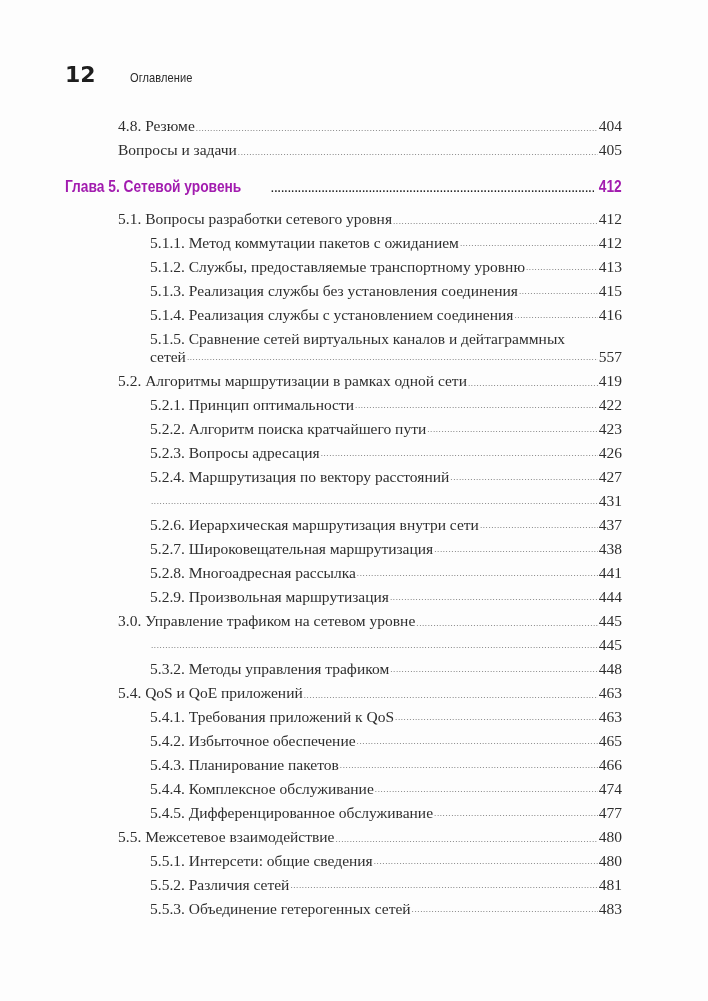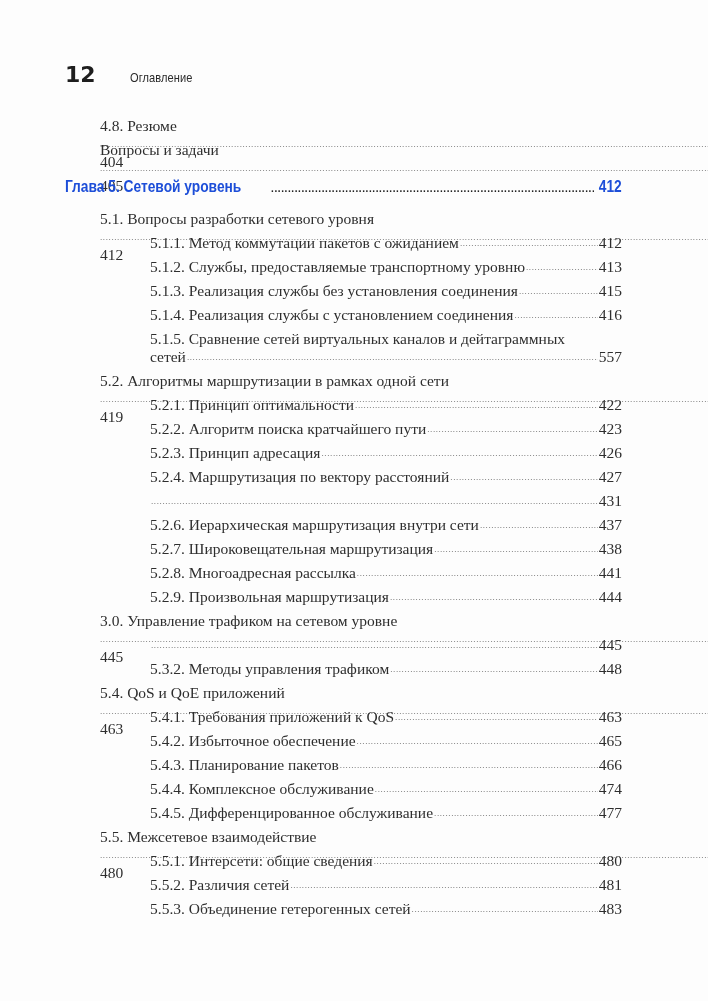--- a/index.html
+++ b/index.html
@@ -10,23 +10,23 @@
   .running-head { position: absolute; top: 62px; left: 65px; height: 24px; display: flex; align-items: baseline; }
   .page-num { font-family: "DejaVu Sans", "Liberation Sans", sans-serif; font-weight: bold; font-size: 22px; color: #1e1e1e; width: 65px; }
   .head-title { font-family: "Liberation Sans", "DejaVu Sans", sans-serif; font-size: 13.5px; color: #2a2a2a; transform: scaleX(0.82); transform-origin: left; letter-spacing: 0.1px; }
 
   .toc { position: absolute; left: 0; top: 0; width: 708px; }
   .entry { position: absolute; right: 86px; display: flex; align-items: baseline; font-size: 15.5px; line-height: 18px; white-space: nowrap; }
   .entry .label { flex: 0 0 auto; }
   .entry .dots { flex: 1 1 auto; overflow: hidden; margin: 0 1px; color: #555; font-size: 9px; letter-spacing: 0.6px; }
   .entry .dots::before { content: "........................................................................................................................................................................................................................"; }
   .entry .page { flex: 0 0 auto; }
-  .lvl1 { left: 99px; flex-direction: column; }
+  .lvl1 { left: 118px; }
   .lvl2 { left: 150px; align-items: center; }
-  .chapter { left: 65px; font-family: "Liberation Sans", "DejaVu Sans", sans-serif; font-weight: bold; font-size: 16px; color: #1d4ed8; }
+  .chapter { left: 65px; font-family: "Liberation Sans", "DejaVu Sans", sans-serif; font-weight: bold; font-size: 16px; color: #a21caf; }
   .chapter .label, .chapter .page { transform: scaleX(0.86); }
   .chapter .label { transform-origin: left; }
   .chapter .page { transform-origin: right; }
   .chapter .dots { color: #222; font-weight: bold; font-size: 10px; }
   .wrap-first { position: absolute; left: 150px; font-size: 15.5px; line-height: 18px; white-space: nowrap; }
 </style>
 </head>
 <body>
 
 <div class="running-head">
@@ -94,21 +94,21 @@
     <span class="label">5.2.1. Принцип оптимальности</span>
     <span class="dots"></span>
     <span class="page">422</span>
   </div>
   <div class="entry lvl2" style="top:420px">
     <span class="label">5.2.2. Алгоритм поиска кратчайшего пути</span>
     <span class="dots"></span>
     <span class="page">423</span>
   </div>
   <div class="entry lvl2" style="top:444px">
-    <span class="label">5.2.3. Принцип адресация</span>
+    <span class="label">5.2.3. Вопросы адресация</span>
     <span class="dots"></span>
     <span class="page">426</span>
   </div>
   <div class="entry lvl2" style="top:468px">
     <span class="label">5.2.4. Маршрутизация по вектору расстояний</span>
     <span class="dots"></span>
     <span class="page">427</span>
   </div>
   <div class="entry lvl2" style="top:492px">
     <span class="dots"></span>

